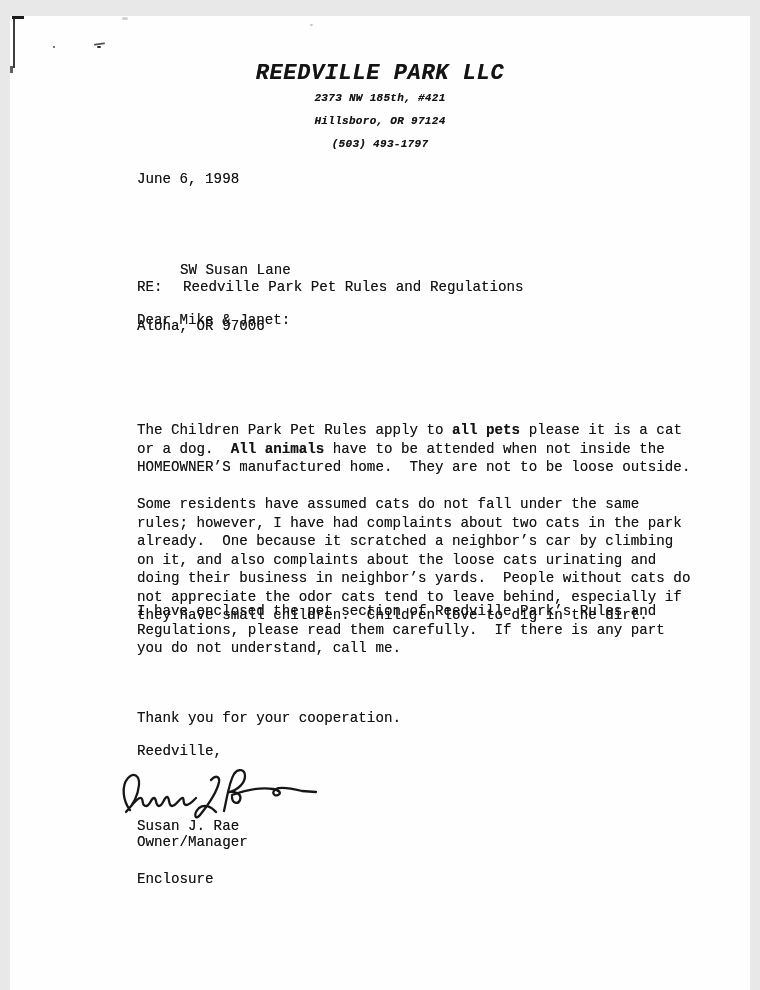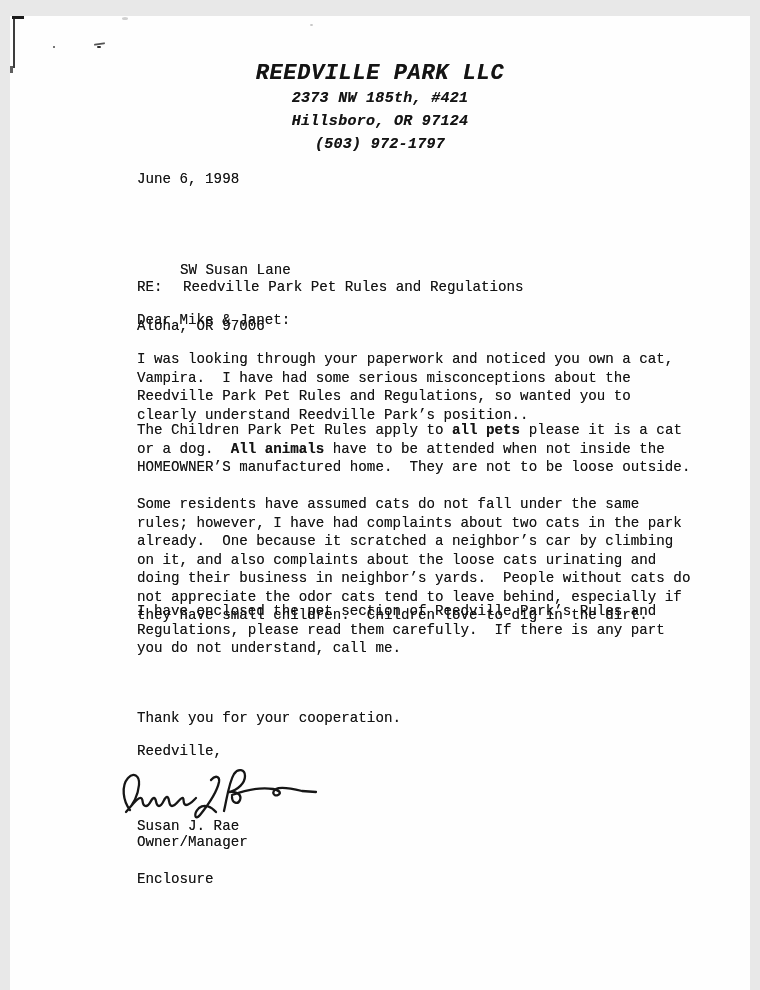--- a/index.html
+++ b/index.html
@@ -14,21 +14,21 @@
     color: #141414;
     text-shadow: 0 0 0.4px rgba(10,10,10,0.55);
   }
   
   .letterhead { position: absolute; top: 44px; left: 0; width: 100%; text-align: center; }
   .company {
     font-size: 22px; font-weight: 700; font-style: italic;
     letter-spacing: 0.6px; line-height: 27px;
   }
   .lh-line {
-    font-size: 15px; font-weight: 700; font-style: italic;
+    font-size: 11px; font-weight: 700; font-style: italic;
     letter-spacing: 0.3px; line-height: 23px;
   }
   
   .blk { position: absolute; left: 127px; font-size: 14.2px; line-height: 18.5px; white-space: pre-wrap; }
   .para { width: 556px; margin: 0; }
   .date       { top: 154px; }
   .recipient  { top: 208px; }
   .recipient .r1 { text-indent: 43px; }
   .re-line    { top: 262px; }
   .re-label   { display: inline-block; width: 46px; }
@@ -67,35 +67,34 @@
   <div class="artifact art-speck-1"></div>
   <div class="artifact art-smudge"></div>
   <div class="artifact art-smudge-dot"></div>
   <div class="artifact art-speck-2"></div>
   <div class="artifact art-speck-3"></div>
 
   <header class="letterhead">
     <div class="company">REEDVILLE PARK LLC</div>
     <div class="lh-line">2373 NW 185th, #421</div>
     <div class="lh-line">Hillsboro, OR 97124</div>
-    <div class="lh-line">(503) 972-1797</div>
+    <div class="lh-line">(503) 493-1797</div>
   </header>
 
   <div class="blk date">June 6, 1998</div>
 
   <div class="blk recipient">
     <div class="r1">SW Susan Lane</div>
     <div class="r2">Aloha, OR 97006</div>
   </div>
 
   <div class="blk re-line"><span class="re-label">RE:</span><span>Reedville Park Pet Rules and Regulations</span></div>
 
   <div class="blk salutation">Dear Mike &amp; Janet:</div>
 
-  <p class="blk para p1">I was looking through your paperwork and noticed you own a cat, Vampira.  I have had some serious misconceptions about the Reedville Park Pet Rules and Regulations, so wanted you to clearly understand Reedville Park’s position..</p>
 
   <p class="blk para p2"><span>The Children Park Pet Rules apply to </span><b>all pets</b><span> please it is a cat or a dog.  </span><b>All animals</b><span> have to be attended when not inside the HOMEOWNER’S manufactured home.  They are not to be loose outside.</span></p>
 
   <p class="blk para p3">Some residents have assumed cats do not fall under the same rules; however, I have had complaints about two cats in the park already.  One because it scratched a neighbor’s car by climbing on it, and also complaints about the loose cats urinating and doing their business in neighbor’s yards.  People without cats do not appreciate the odor cats tend to leave behind, especially if they have small children.  Children love to dig in the dirt.</p>
 
   <p class="blk para p4">I have enclosed the pet section of Reedville Park’s Rules and Regulations, please read them carefully.  If there is any part you do not understand, call me.</p>
 
 
   <div class="blk thanks">Thank you for your cooperation.</div>
   <div class="blk sincerely">Reedville,</div>

